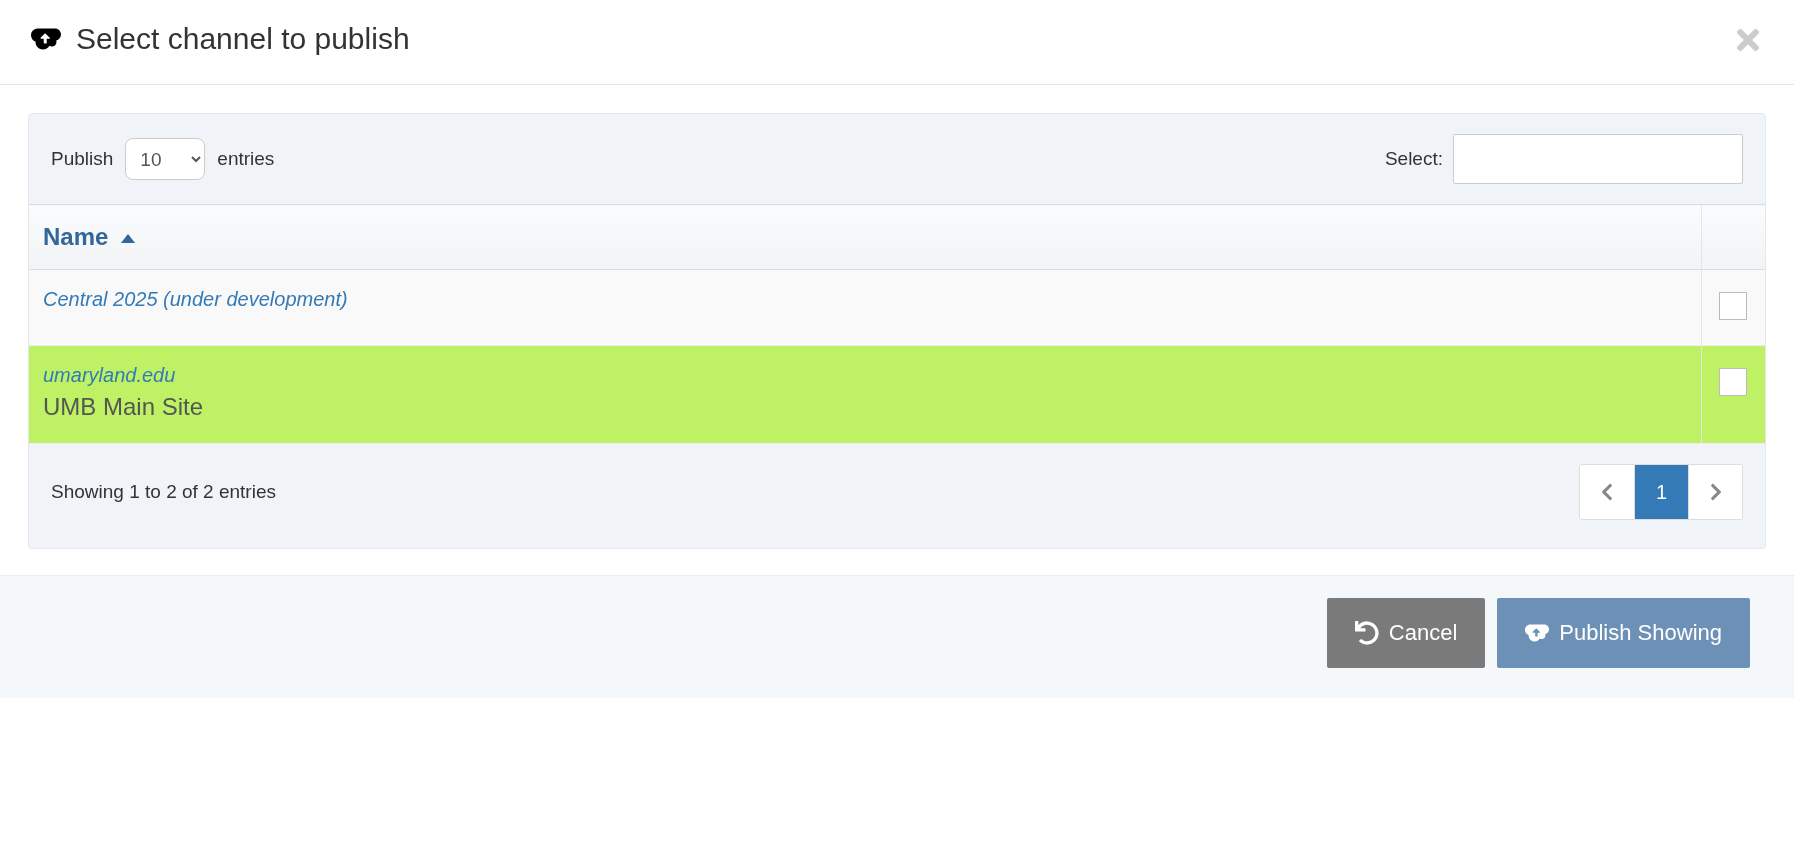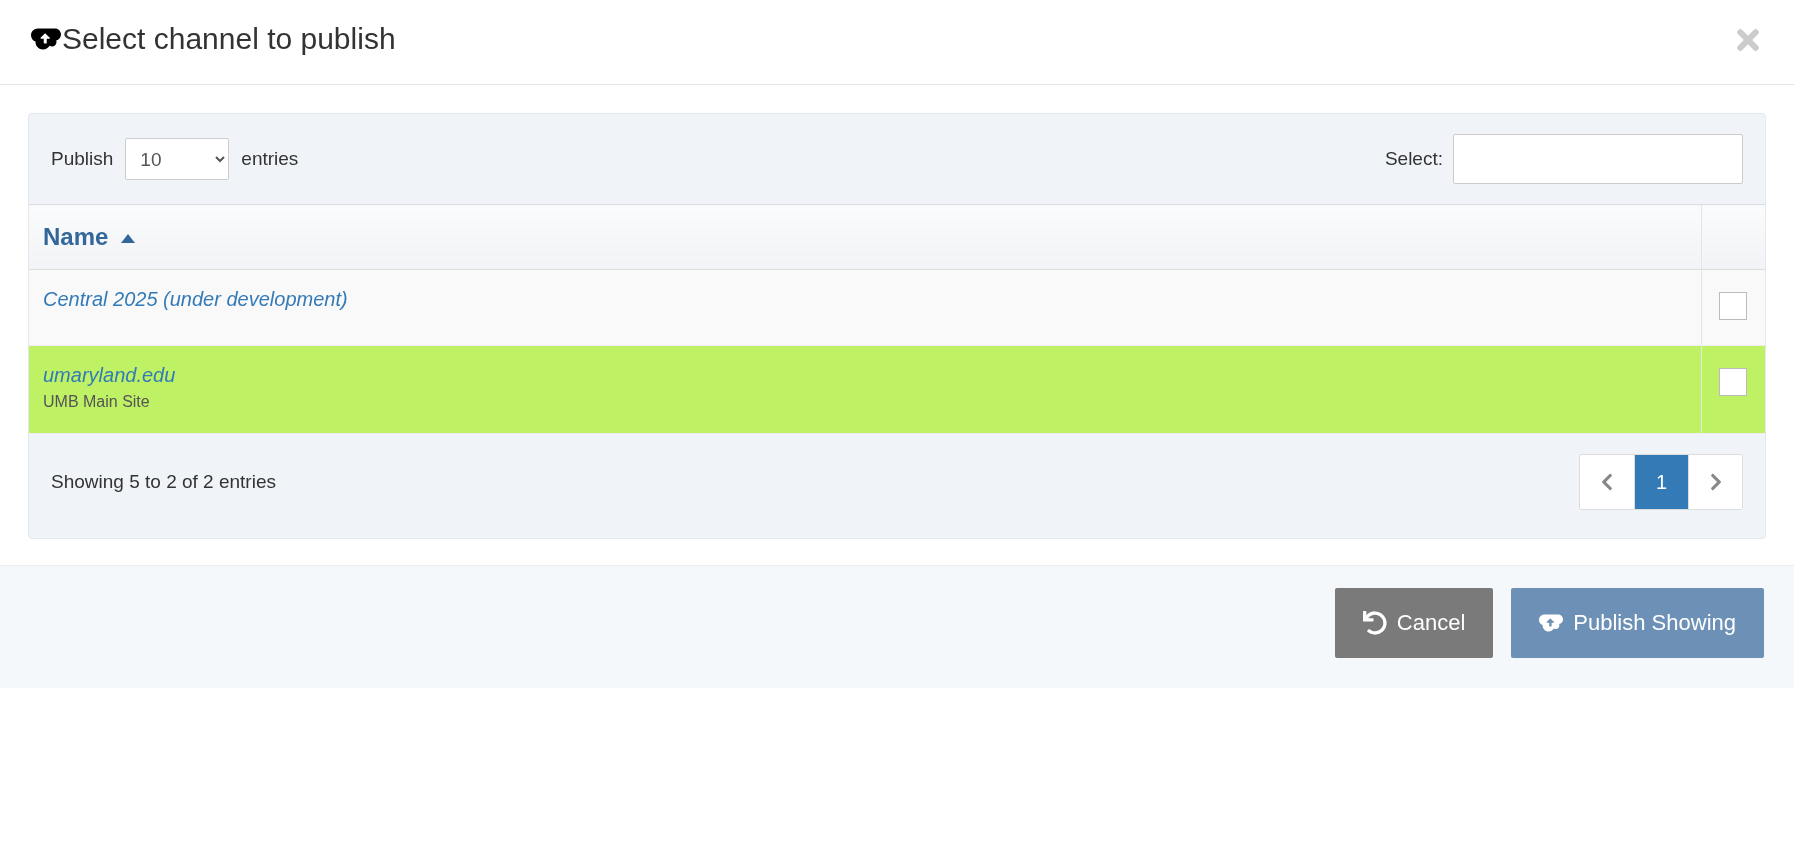--- a/index.html
+++ b/index.html
@@ -18,21 +18,21 @@
     justify-content: space-between;
     padding: 22px 30px 28px 30px;
     border-bottom: 1px solid #e5e5e5;
   }
   .modal-title {
     font-size: 30px;
     font-weight: 400;
     color: #333;
     display: flex;
     align-items: center;
-    gap: 0;
+    gap: 14px;
   }
   .modal-title .icon { width: 32px; height: 24px; }
   .modal-close {
     width: 32px; height: 32px;
     cursor: pointer;
     fill: #ccc;
     margin-top: 2px;
   }
 
   .panel {
@@ -45,23 +45,23 @@
     display: flex;
     justify-content: space-between;
     align-items: center;
     padding: 20px 22px 20px 22px;
     font-size: 19px;
     color: #333;
   }
   .display-group { display: flex; align-items: center; gap: 12px; }
   .display-select {
     height: 42px;
-    width: 104px;
+    width: 80px;
     border: 1px solid #ccc;
-    border-radius: 2px;
+    border-radius: 8px;
     font-size: 19px;
     color: #555;
     padding: 0 10px;
     background: #fff;
   }
   .filter-group { display: flex; align-items: center; gap: 10px; }
   .filter-input {
     height: 50px;
     width: 290px;
     border: 1px solid #ccc;
@@ -112,21 +112,21 @@
   }
   .row-link {
     color: #337ab7;
     font-size: 20px;
     text-decoration: none;
     cursor: pointer;
     font-style: italic;
   }
   .row-sub {
     color: #555;
-    font-size: 16px;
+    font-size: 24px;
     margin-top: 6px;
   }
   .chk {
     width: 28px; height: 28px;
     border: 1px solid #bbb;
     background: #fff;
     display: inline-block;
     cursor: pointer;
     margin-top: 4px;
   }
@@ -148,26 +148,26 @@
     color: #888;
     border-left: 1px solid #ddd;
     cursor: pointer;
   }
   .pager .pg:first-child { border-left: none; }
   .pager .pg.active { background: #337ab7; color: #fff; }
   .pager svg { width: 12px; height: 20px; fill: #888; }
 
   .modal-footer {
     margin-top: 26px;
-    padding: 22px 30px 30px 30px;
+    padding: 22px 44px 30px 30px;
     border-top: 1px solid #eee;
     background: #f5f8fb;
     display: flex;
     justify-content: flex-end;
-    gap: 18px;
+    gap: 12px;
   }
   .btn {
     display: inline-flex;
     align-items: center;
     gap: 10px;
     padding: 0 28px;
     height: 70px;
     font-size: 22px;
     border: none;
     border-radius: 2px;
@@ -232,21 +232,21 @@
           <td>
             <a class="row-link">umaryland.edu</a>
             <div class="row-sub">UMB Main Site</div>
           </td>
           <td><span class="chk"></span></td>
         </tr>
       </tbody>
     </table>
 
     <div class="panel-bottom">
-      <div>Showing 5 to 2 of 2 entries</div>
+      <div>Showing 1 to 2 of 2 entries</div>
       <div class="pager">
         <div class="pg">
           <svg viewBox="0 0 320 512">
               <path d="M34.5 239l194-194c9.4-9.4 24.6-9.4 33.9 0l22.7 22.7c9.4 9.4 9.4 24.5 0 33.9L131.5 256l153.6 154.4c9.3 9.4 9.3 24.5 0 33.9l-22.7 22.7c-9.4 9.4-24.6 9.4-33.9 0l-194-194c-9.4-9.4-9.4-24.6 0-33.9z"></path>
             </svg>
         </div>
         <div class="pg active">1</div>
         <div class="pg">
           <svg viewBox="0 0 320 512">
               <path d="M285.5 273l-194 194c-9.4 9.4-24.6 9.4-33.9 0l-22.7-22.7c-9.4-9.4-9.4-24.5 0-33.9L188.5 256 34.9 101.6c-9.3-9.4-9.3-24.5 0-33.9L57.6 45c9.4-9.4 24.6-9.4 33.9 0l194 194c9.4 9.4 9.4 24.6 0 33.9z"></path>

